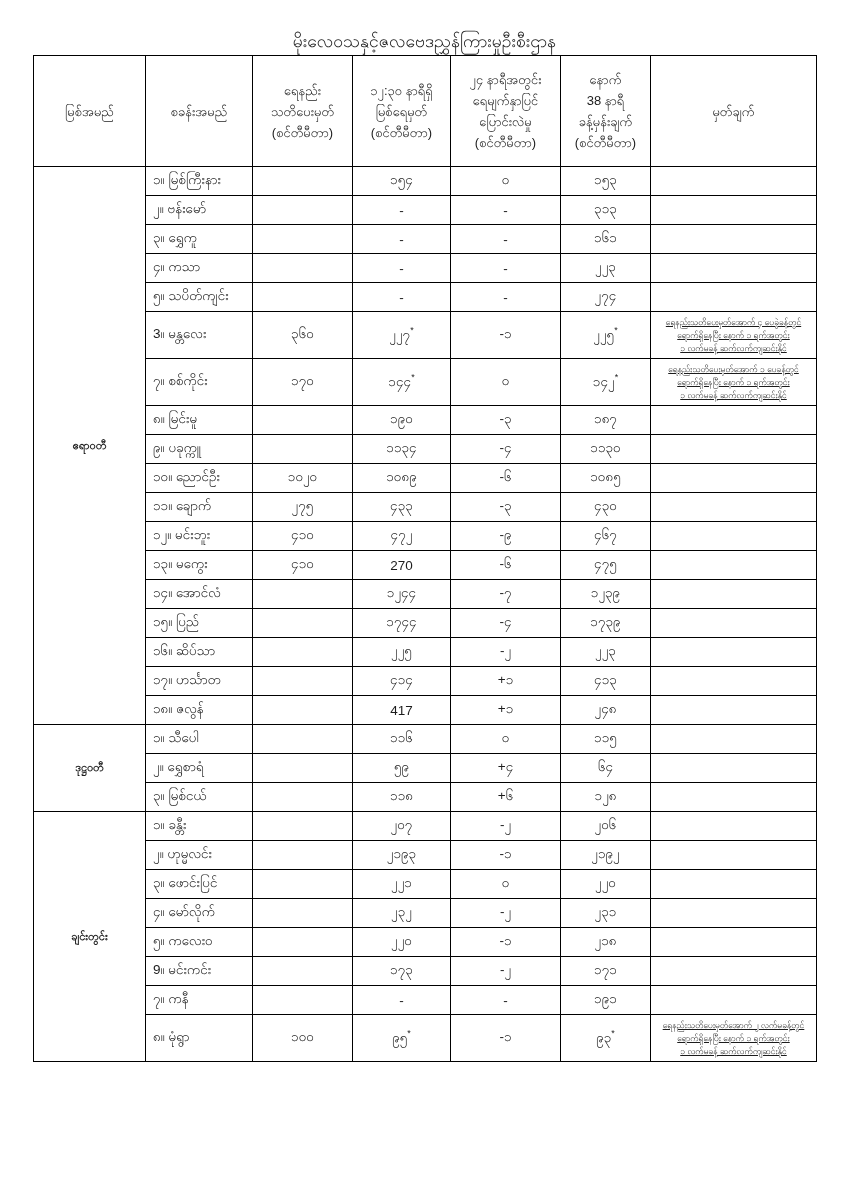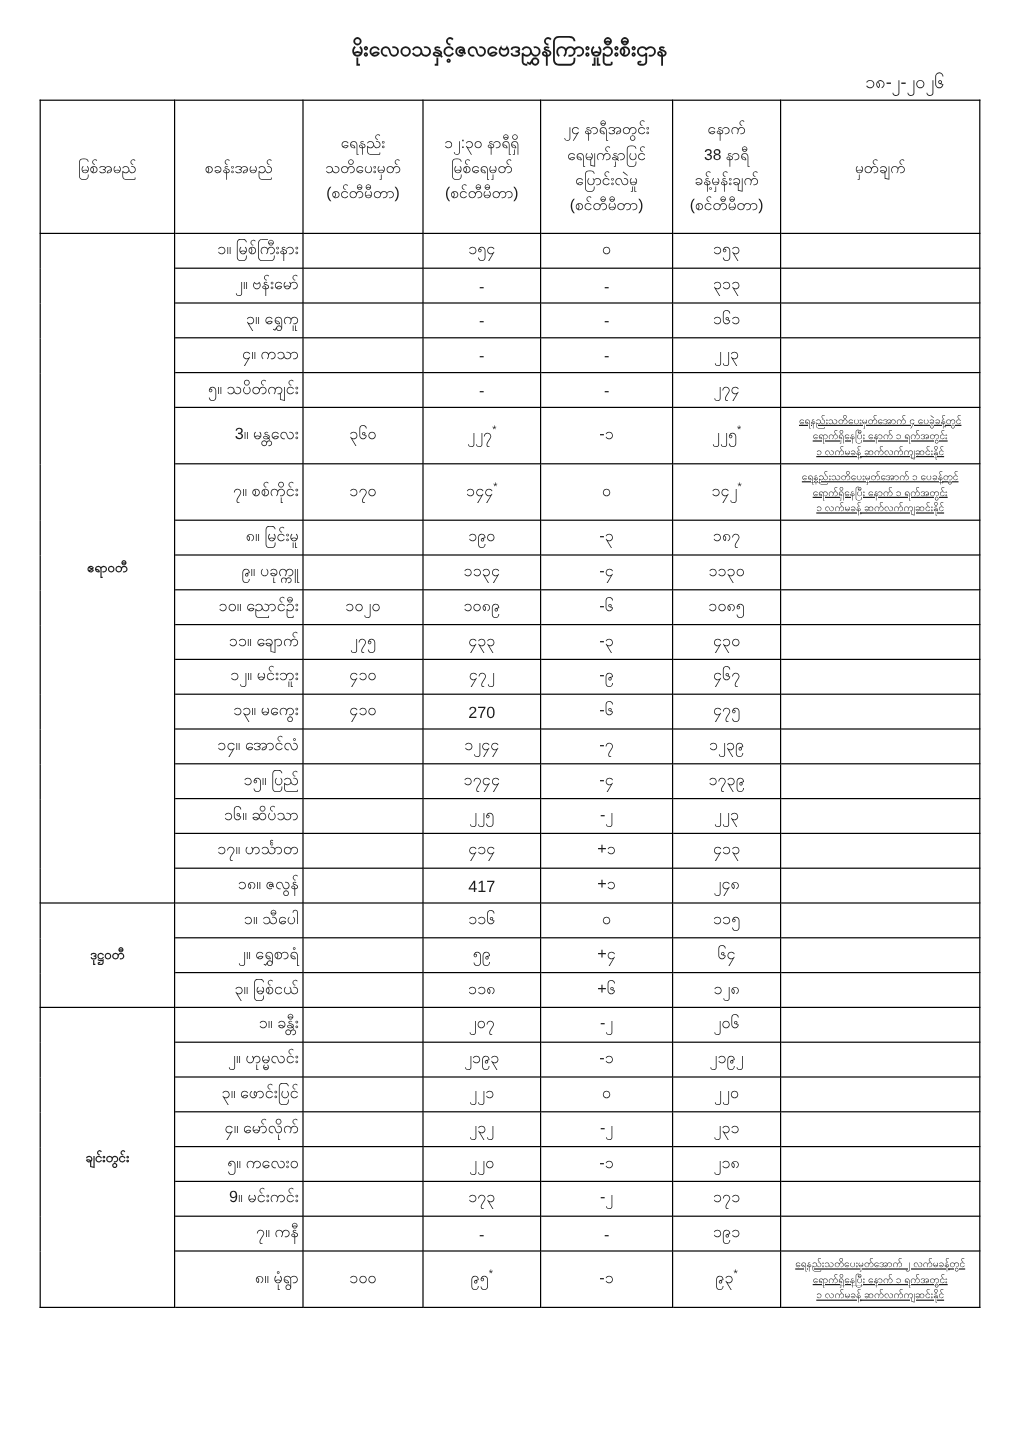--- a/index.html
+++ b/index.html
@@ -10,21 +10,20 @@
     position: relative;
     font-family: "Liberation Sans", sans-serif;
     color: #1c1c1c;
     overflow: hidden;
   }
   .title {
     text-align: center;
     font-size: 17.5px;
     line-height: 28px;
     white-space: pre-line;
-    font-weight: bold;
   }
   .title.first { padding-top: 27px; }
   .date {
     text-align: right;
     padding-right: 62px;
     font-size: 15px;
     line-height: 22px;
     margin-top: 3px;
     margin-bottom: 3px;
   }
@@ -49,21 +48,21 @@
   }
   tbody tr { height: 29px; }
   tbody tr.tall { height: 47px; }
   td {
     font-size: 13.5px;
     vertical-align: middle;
     text-align: center;
     padding: 0 3px;
   }
   td.station {
-    text-align: right;
+    text-align: left;
     padding-left: 7px;
     white-space: nowrap;
     overflow: hidden;
   }
   td.river {
     text-align: center;
     font-size: 11px;
     font-weight: bold;
   }
   td.remark {
@@ -73,21 +72,20 @@
     padding: 2px 2px;
     text-decoration: underline;
   }
   td sup { font-size: 9px; }
 </style>
 </head>
 <body>
 
 <div class="page">
   <div class="title first">မိုးလေဝသနှင့်ဇလဗေဒညွှန်ကြားမှုဦးစီးဌာန</div>
-  <div class="date">၁၈-၂-၂၀၂၆</div>
 
   <table class="forecast">
     <colgroup>
       <col style="width:112px">
       <col style="width:107px">
       <col style="width:100px">
       <col style="width:98px">
       <col style="width:110px">
       <col style="width:90px">
       <col style="width:166px">

